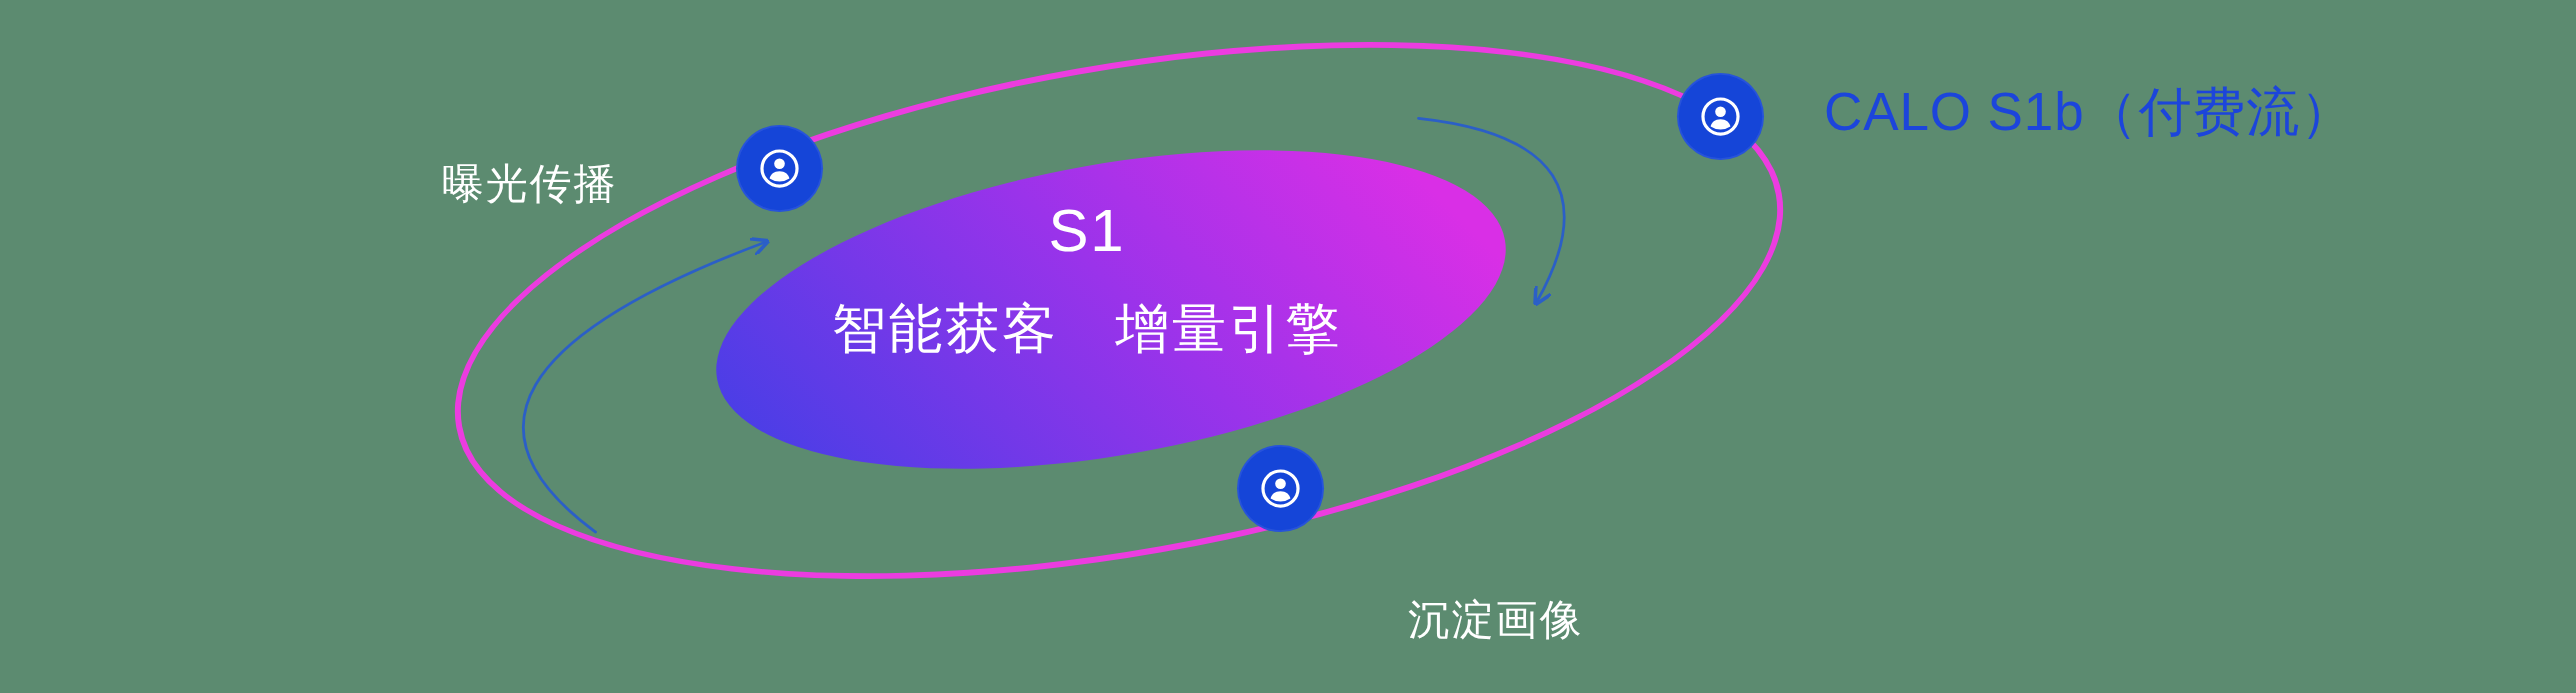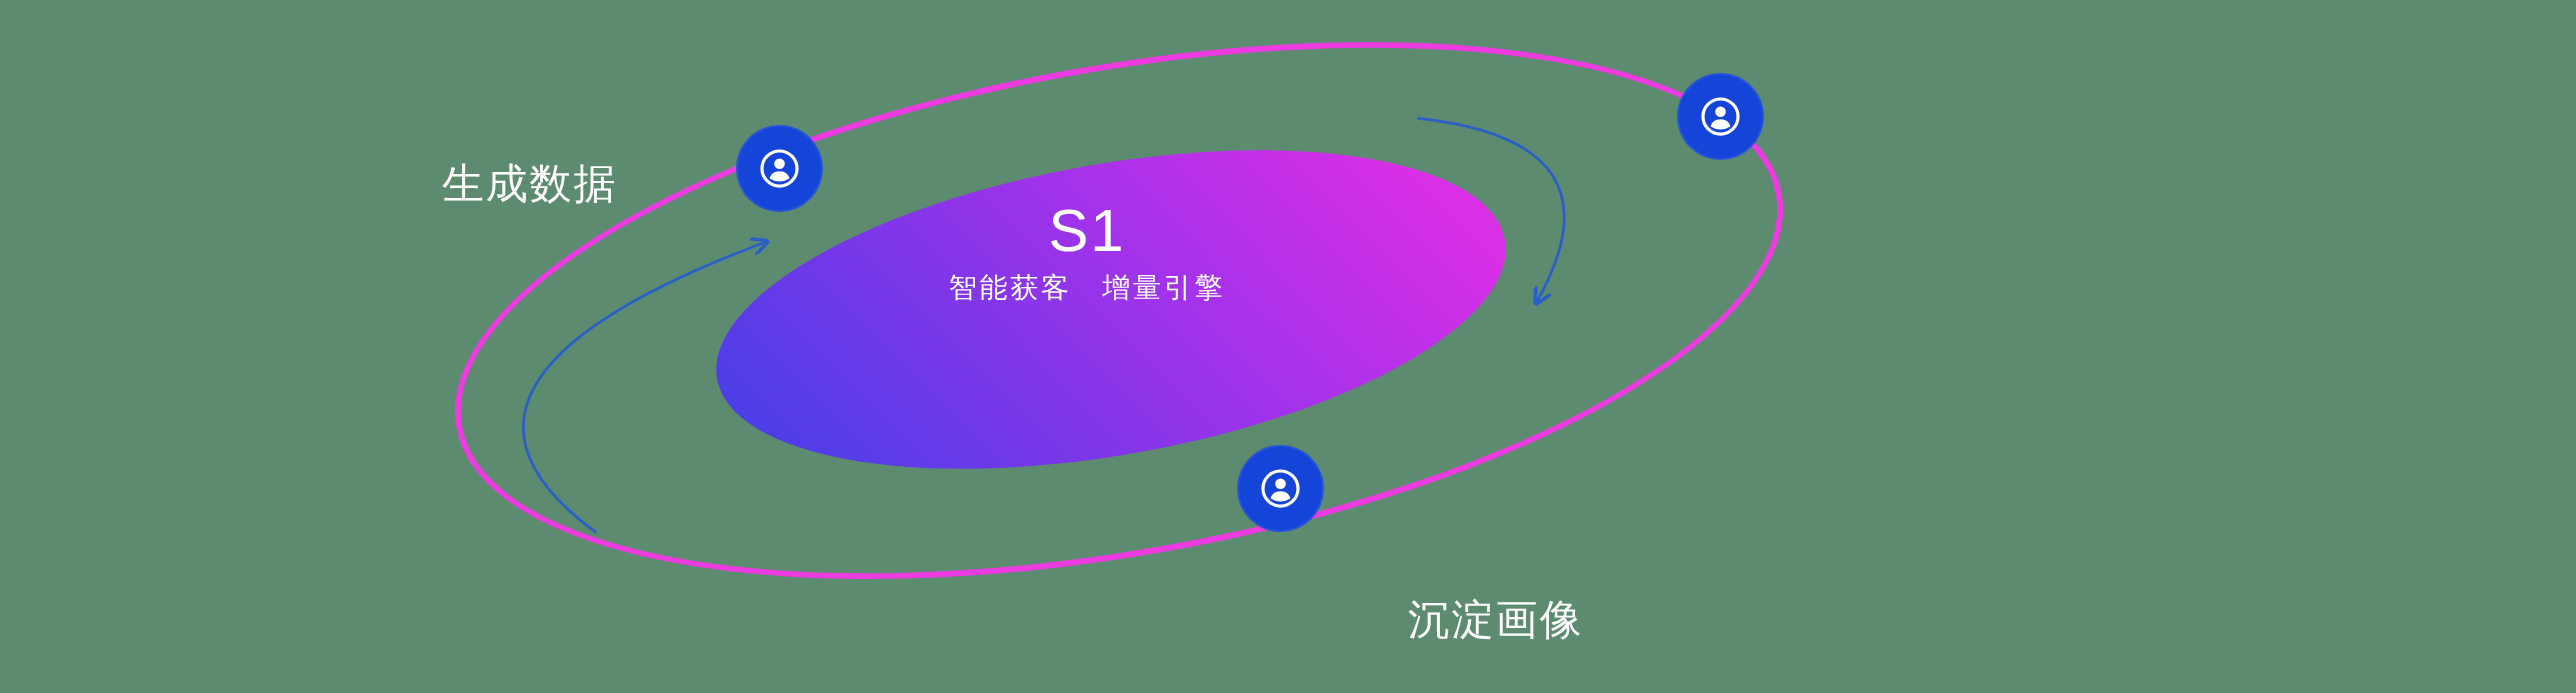--- a/index.html
+++ b/index.html
@@ -46,22 +46,22 @@
     text-align: center;
     color: var(--text-white, #ffffff);
   }
   .core-title {
     font-size: 60px;
     font-weight: 500;
     letter-spacing: 1.8px;
     line-height: 1.1;
   }
   .core-subtitle {
-    margin-top: 5px;
-    font-size: 28px;
+    margin-top: 29px;
+    font-size: 54px;
     font-weight: 400;
     letter-spacing: 2.7px;
     white-space: nowrap;
   }
   .arrows {
     position: absolute;
     left: 0;
     top: 0;
     width: 2576px;
     height: 694px;
@@ -149,19 +149,20 @@
   </div>
 
   <div class="node" style="left:1237px; top:445px;">
     <svg viewBox="0 0 48 48">
       <circle cx="24" cy="24" r="16.5" fill="none" stroke="#ffffff" stroke-width="3"></circle>
       <circle cx="24" cy="19.5" r="5" fill="#ffffff"></circle>
       <path d="M24 26.5 c-5.2 0 -8.6 3 -9.3 6.8 a16.5 16.5 0 0 0 18.6 0 c-0.7 -3.8 -4.1 -6.8 -9.3 -6.8 z" fill="#ffffff"></path>
     </svg>
   </div>
 
-  <div class="label label-sub" style="left:442px; top:160px;">生成数据</div>
+  <div class="label label-sub" style="left:442px; top:160px;">曝光传播</div>
 
+  <div class="label label-main" style="left:1824px; top:82px;">CALO S1b（付费流）</div>
 
   <div class="label label-sub" style="left:1408px; top:596px;">沉淀画像</div>
 
 </div>
 
 
 </body></html>

